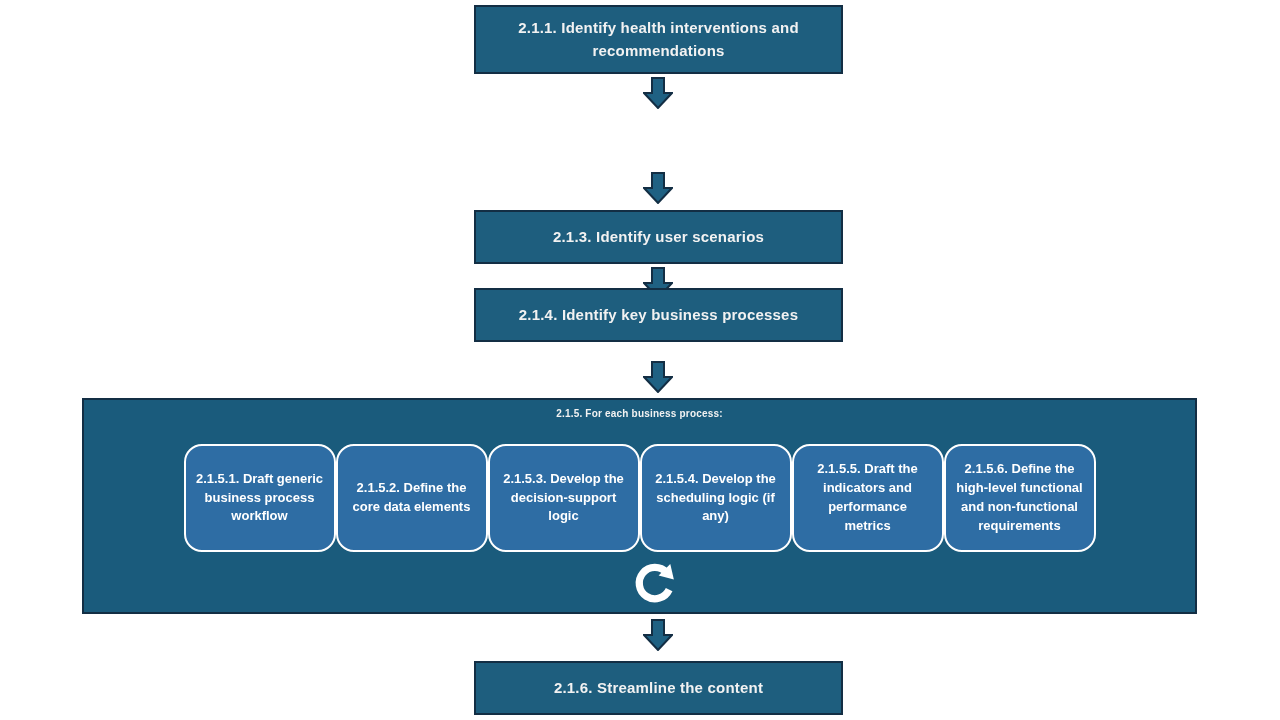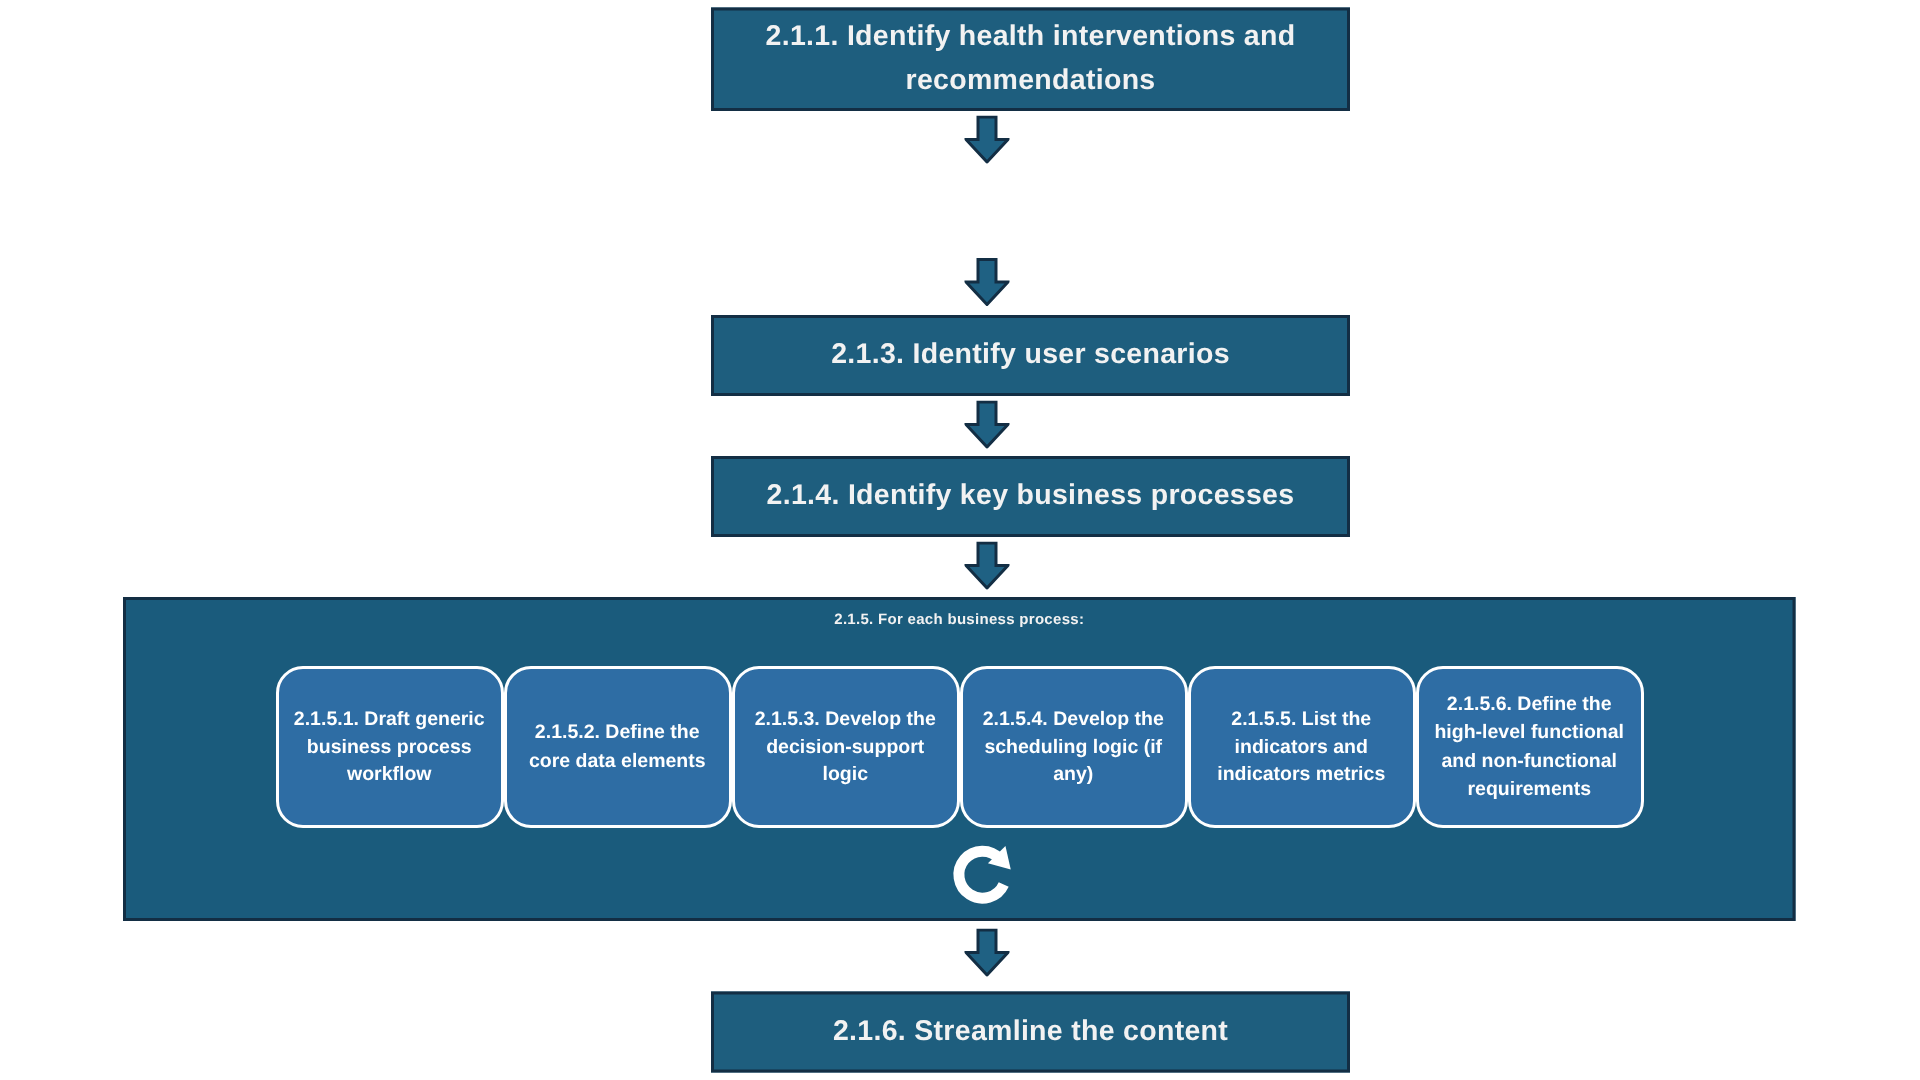--- a/index.html
+++ b/index.html
@@ -5,38 +5,38 @@
   * { margin: 0; padding: 0; box-sizing: border-box; }
   html, body { width: 1280px; height: 720px; background: #ffffff; overflow: hidden; }
   body { font-family: "Liberation Sans", sans-serif; position: relative; }
 
   .canvas { position: absolute; left: 0; top: 0; width: 1280px; height: 720px; }
 
   
   .step {
     position: absolute;
     left: 474px;
-    width: 426px;
+    width: 369px;
     background: var(--box-fill, #1E5E7E);
     border: 2.5px solid var(--box-border, #132E44);
     color: var(--text-light, #F2F2F2);
     display: flex;
     align-items: center;
     justify-content: center;
     text-align: center;
-    font-size: 19px;
+    font-size: 15px;
     font-weight: 600;
     letter-spacing: 0.2px;
     line-height: 1.5;
     padding: 0 26px;
   }
   .step-1 { top: 5px;   height: 69px; }
   .step-2 { top: 115px; height: 54px; }
   .step-3 { top: 210px; height: 54px; }
-  .step-4 { top: 304px; height: 54px; }
+  .step-4 { top: 288px; height: 54px; }
   .step-6 { top: 661px; height: 54px; }
 
   
   .arrow { position: absolute; left: 643px; width: 30px; height: 32px; }
   .arrow-1 { top: 77px; }
   .arrow-2 { top: 172px; }
   .arrow-3 { top: 267px; }
   .arrow-4 { top: 361px; }
   .arrow-5 { top: 619px; }
 
@@ -115,21 +115,21 @@
     <polygon points="9,1 21,1 21,16 29,16 15,31 1,16 9,16" fill="#1F6183" stroke="#132E44" stroke-width="2"></polygon>
   </svg>
 
   <div class="loop-container">
     <div class="loop-title">2.1.5. For each business process:</div>
     <div class="substeps">
       <div class="substep">2.1.5.1. Draft generic business process workflow</div>
       <div class="substep">2.1.5.2. Define the core data elements</div>
       <div class="substep">2.1.5.3. Develop the decision-support logic</div>
       <div class="substep">2.1.5.4. Develop the scheduling logic (if any)</div>
-      <div class="substep">2.1.5.5. List the indicators and indicators metrics</div>
+      <div class="substep">2.1.5.5. Draft the indicators and performance metrics</div>
       <div class="substep">2.1.5.6. Define the high-level functional and non-functional requirements</div>
     </div>
     <svg class="loop-icon" viewBox="0 0 46 46">
       <path d="M 35.6 30.3 A 15 15 0 1 1 33.1 14.0" fill="none" stroke="#FFFFFF" stroke-width="7"></path>
       <polygon points="25.5,16.8 36.7,5.8 40.1,20.7" fill="#FFFFFF"></polygon>
     </svg>
   </div>
 
   <svg class="arrow arrow-5" viewBox="0 0 30 32">
     <polygon points="9,1 21,1 21,16 29,16 15,31 1,16 9,16" fill="#1F6183" stroke="#132E44" stroke-width="2"></polygon>

